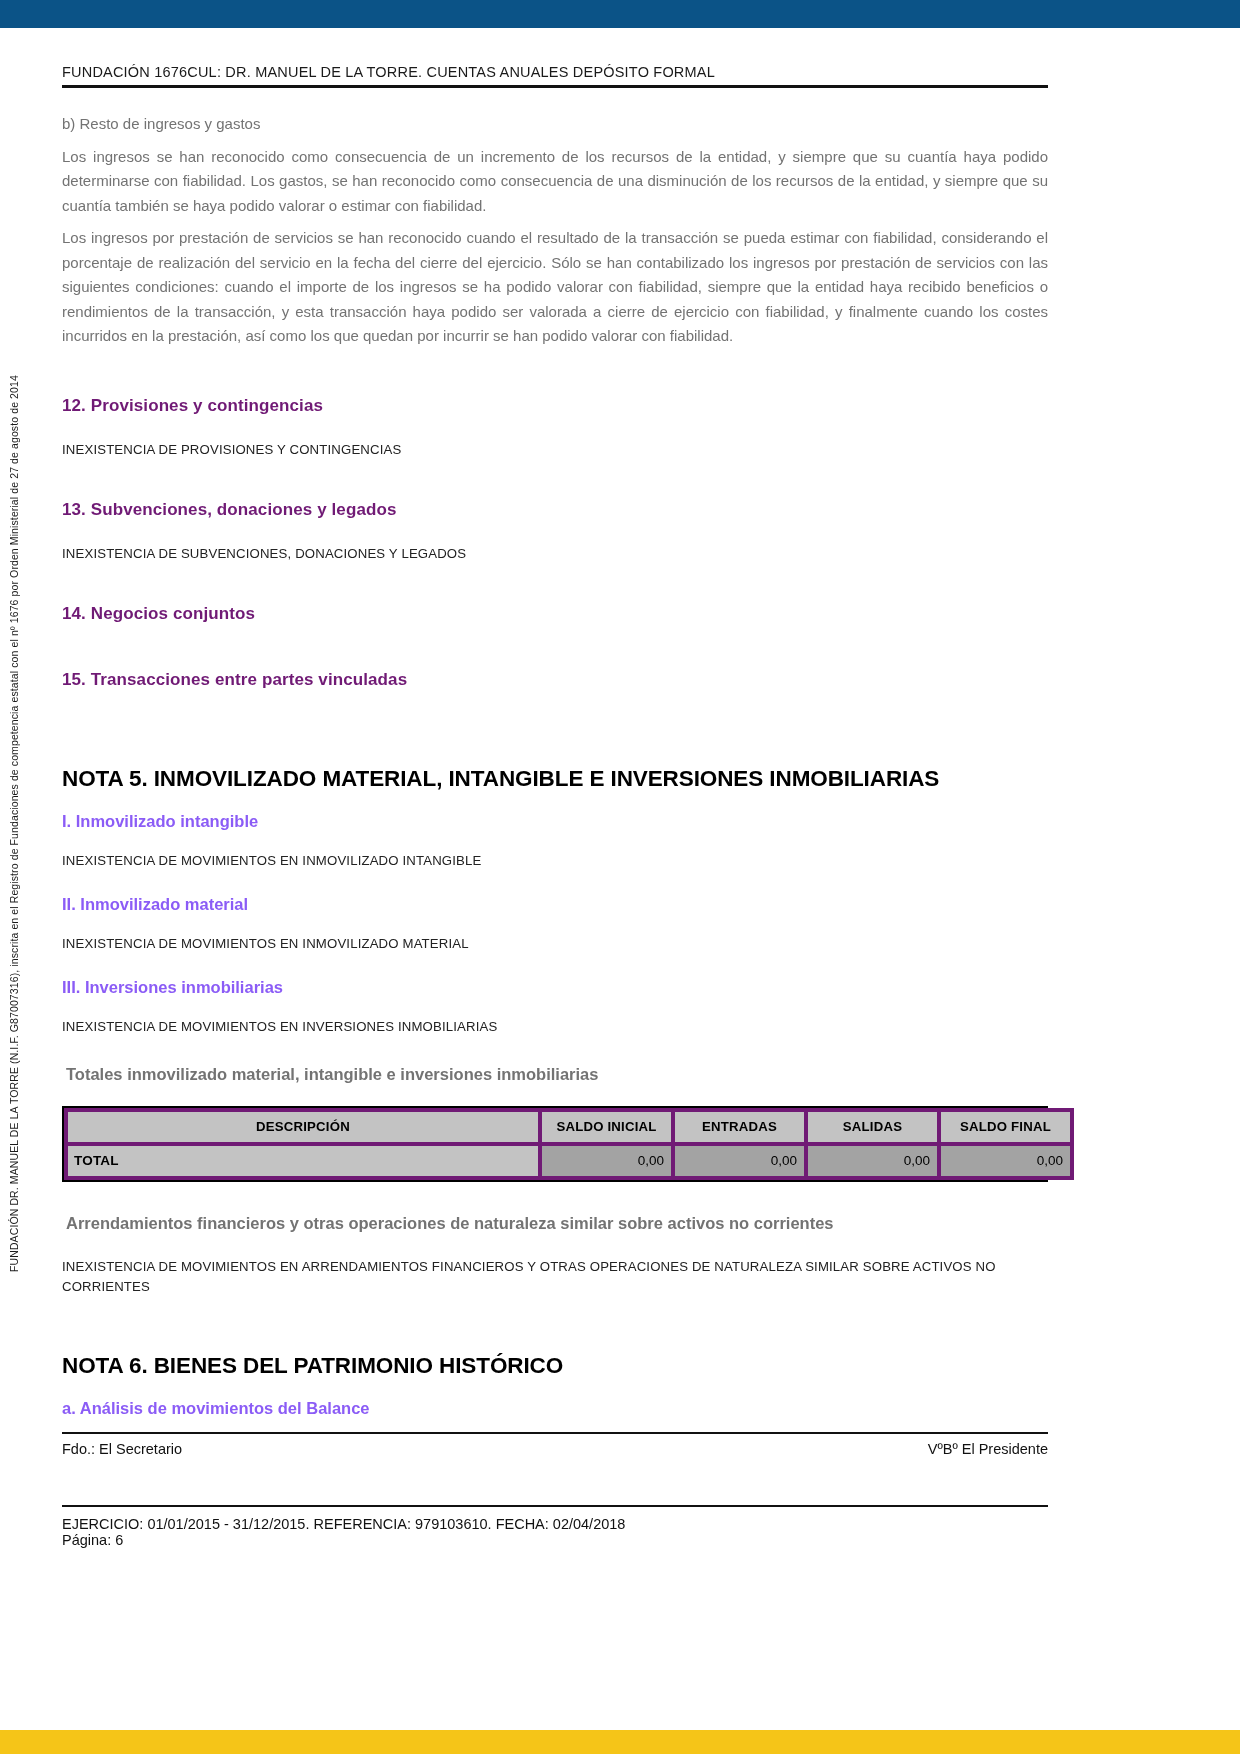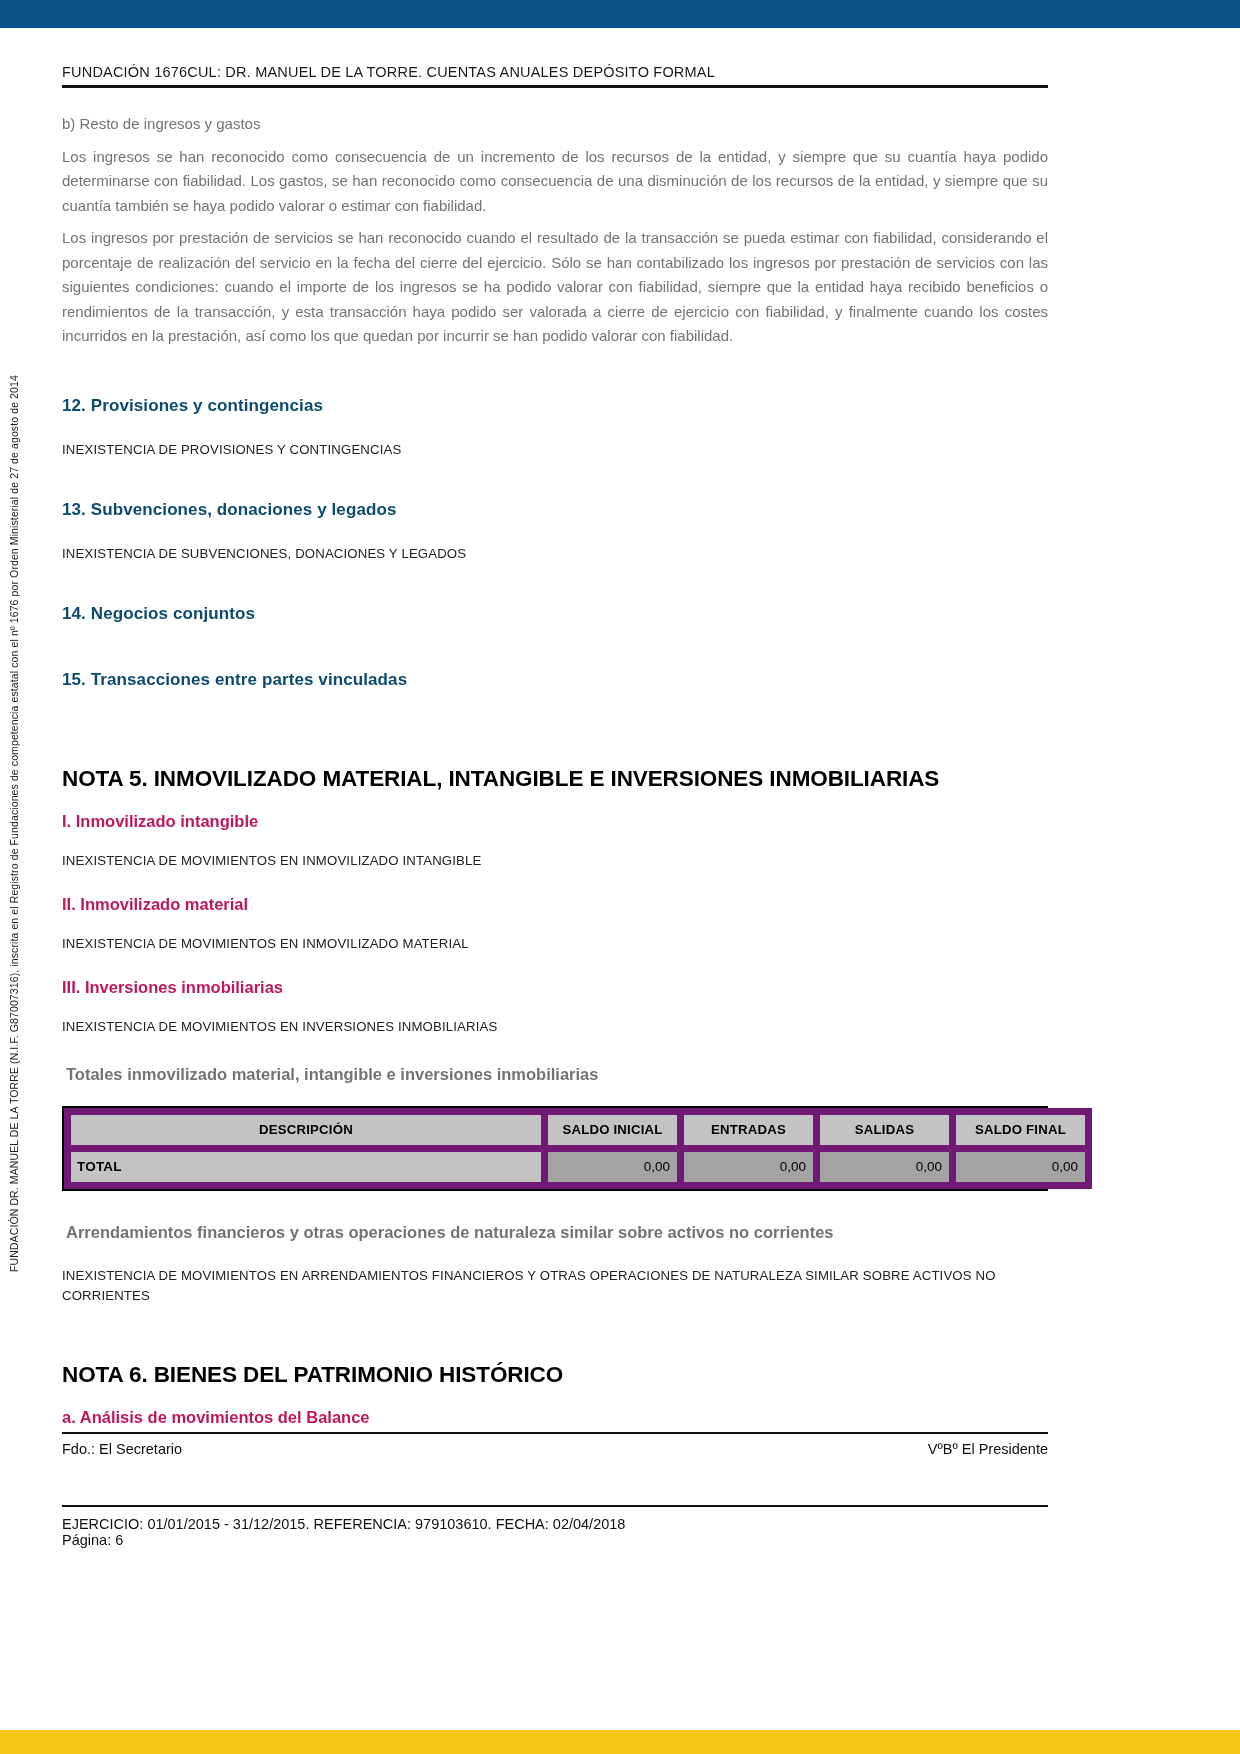--- a/index.html
+++ b/index.html
@@ -103,42 +103,42 @@
   }
   p.para.nowrap-short {
     text-align: left;
   }
 
   h2.num-heading {
     margin: 0;
     font-size: 17px;
     font-weight: bold;
     letter-spacing: 0.1px;
-    color: #0c4a6e;
+    color: #701a75;
   }
   .sub-note {
     font-size: 13.2px;
     letter-spacing: 0.15px;
     color: #222;
     line-height: 20px;
   }
 
   h1.nota-heading {
     margin: 0;
     font-size: 22.5px;
     font-weight: bold;
     letter-spacing: -0.1px;
     color: #000;
     white-space: nowrap;
   }
   h3.roman-heading {
     margin: 0;
     font-size: 16.5px;
     font-weight: bold;
-    color: #be185d;
+    color: #8b5cf6;
   }
   h3.block-heading {
     margin: 4px;
     font-size: 16.5px;
     font-weight: bold;
     color: #737373;
   }
   .spacer-16 { height: 16px; }
   .spacer-18 { height: 18px; }
   .spacer-20 { height: 20px; }
@@ -150,21 +150,21 @@
 
   
   table.totals-table {
     border-collapse: collapse;
     width: 986px;
     table-layout: fixed;
     font-size: 13.5px;
   }
   table.totals-table th,
   table.totals-table td {
-    border: 7px solid #701a75;
+    border: 4px solid #701a75;
     padding: 0;
     height: 30px;
   }
   table.totals-table thead th {
     background: #c3c3c3;
     font-weight: bold;
     font-size: 13.2px;
     letter-spacing: 0.2px;
     text-align: center;
     color: #000;

